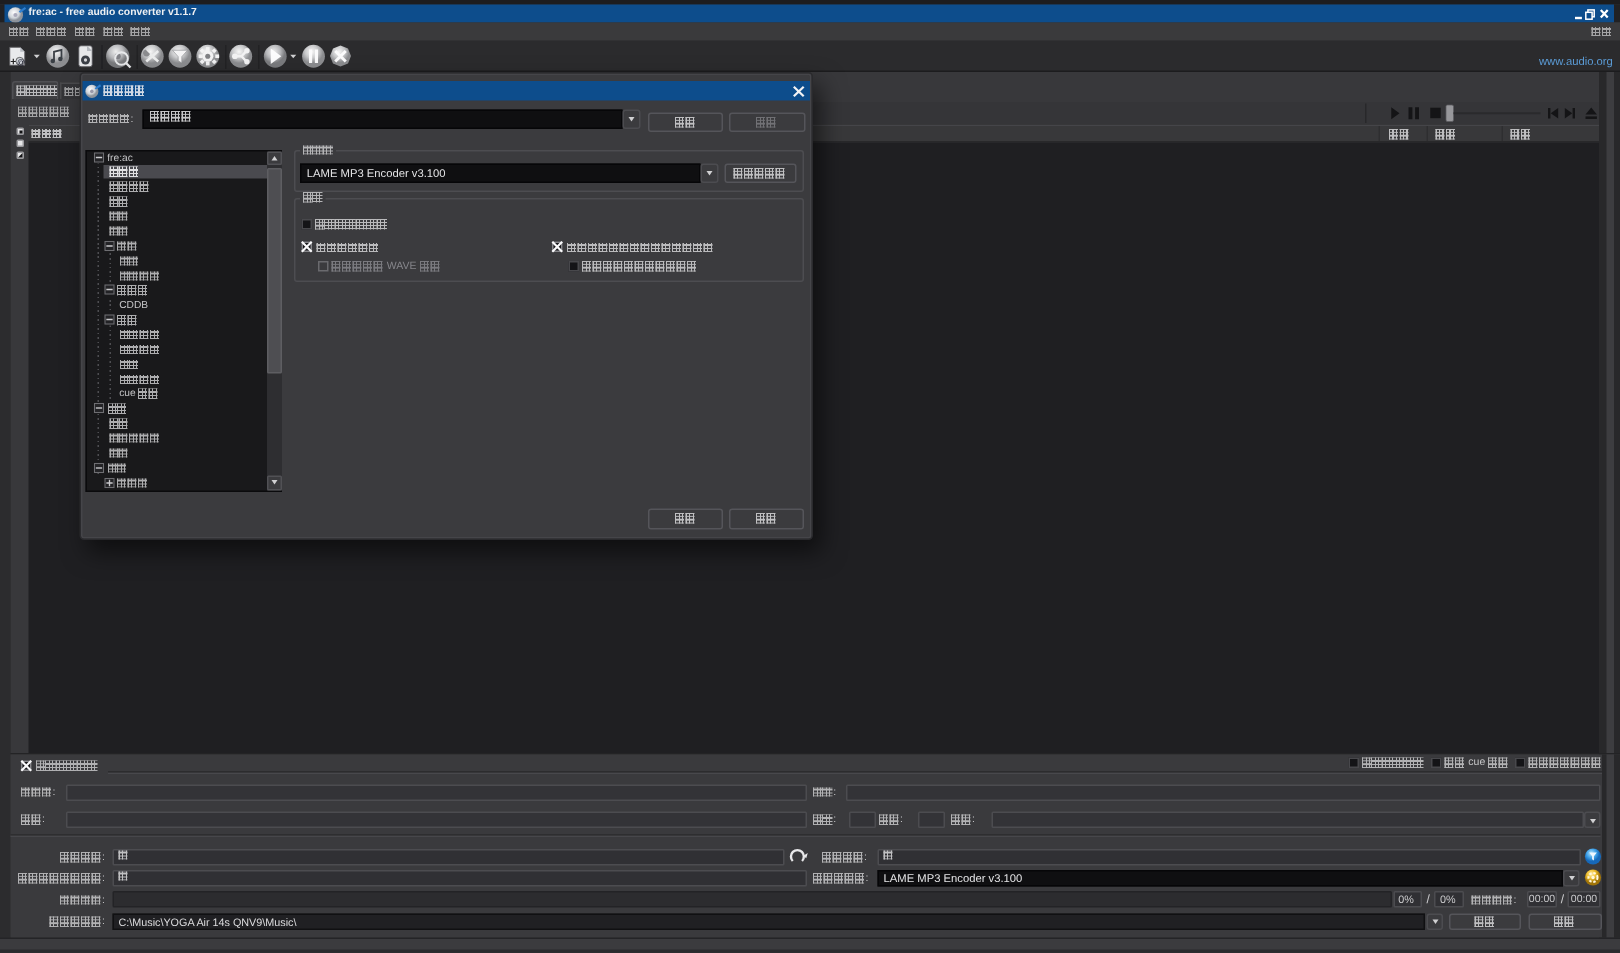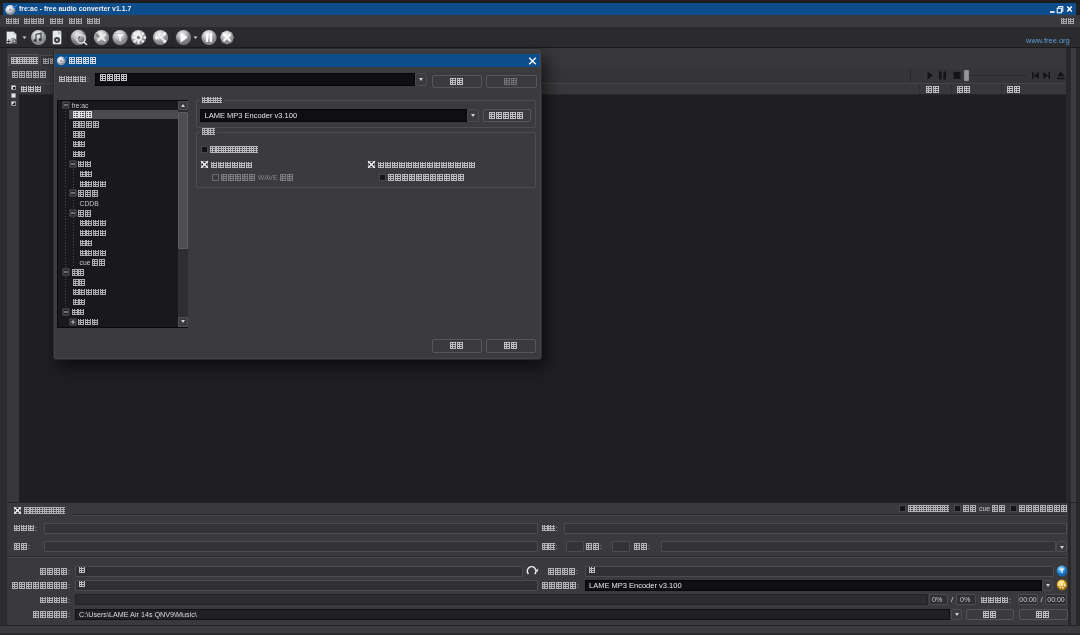--- a/index.html
+++ b/index.html
@@ -42,21 +42,21 @@
 <path d="M17.2 2.6 L21.8 7.6 M21.8 2.6 L17.2 7.6" stroke="#fff" stroke-width="1.5"></path>
   </svg>
 <div class="a" style="left:0;top:15px;width:1080px;height:12px;background:#3a3a3c"></div>
 <div class="a" style="left:6px;top:17.5px;color:#b7b7b9;font-size:7px;line-height:7px;white-space:nowrap;"><i class="k k7"></i><i class="k k7"></i></div>
 <div class="a" style="left:24px;top:17.5px;color:#b7b7b9;font-size:7px;line-height:7px;white-space:nowrap;"><i class="k k7"></i><i class="k k7"></i><i class="k k7"></i></div>
 <div class="a" style="left:50px;top:17.5px;color:#b7b7b9;font-size:7px;line-height:7px;white-space:nowrap;"><i class="k k7"></i><i class="k k7"></i></div>
 <div class="a" style="left:69px;top:17.5px;color:#b7b7b9;font-size:7px;line-height:7px;white-space:nowrap;"><i class="k k7"></i><i class="k k7"></i></div>
 <div class="a" style="left:87px;top:17.5px;color:#b7b7b9;font-size:7px;line-height:7px;white-space:nowrap;"><i class="k k7"></i><i class="k k7"></i></div>
 <div class="a" style="left:1061px;top:17.5px;color:#b7b7b9;font-size:7px;line-height:7px;white-space:nowrap;"><i class="k k7"></i><i class="k k7"></i></div>
 <div class="a" style="left:0;top:27px;width:1080px;height:21px;background:#2b2b2d;border-bottom:1px solid #1c1c1e"></div>
-<div class="a" style="left:1026px;top:37px;color:#5b9bd5;font-size:7.5px;line-height:8px">www.free.org</div>
+<div class="a" style="left:1026px;top:37px;color:#5b9bd5;font-size:7.5px;line-height:8px">www.audio.org</div>
 <svg class="a" style="left:0;top:27px" width="240" height="21" viewBox="0 0 240 21">
 <defs>
 <radialGradient id="sg" cx="42%" cy="30%">
         <stop offset="0" stop-color="#f7f7f7"></stop>
         <stop offset=".55" stop-color="#c9cacc"></stop>
         <stop offset="1" stop-color="#8c8d90"></stop>
       </radialGradient>
 <radialGradient id="sg2" cx="42%" cy="30%">
         <stop offset="0" stop-color="#eeeeee"></stop>
         <stop offset=".6" stop-color="#b8b9bc"></stop>
@@ -234,21 +234,21 @@
 <div class="a" style="left:37px;top:596.5px;color:#c6c6c8;font-size:7px;line-height:7px;white-space:nowrap;width:33px;text-align:right"><i class="k k7"></i><i class="k k7"></i><i class="k k7"></i><i class="k k7"></i>:</div>
 <div class="a" style="left:75px;top:594px;width:852.5px;height:10.5px;background:#2c2c2f;border:1px solid #232326;border-radius:1px"></div>
 <div class="inp" style="left:929px;top:594px;width:18.5px;height:10.5px;background:#303034;color:#c9c9cb;font-size:7.2px;line-height:9.5px;text-align:right;padding-right:4px">0%</div>
 <div class="a" style="left:951px;top:595px;color:#d0d0d2;font-size:8px;line-height:9px">/</div>
 <div class="inp" style="left:956px;top:594px;width:20px;height:10.5px;background:#303034;color:#c9c9cb;font-size:7.2px;line-height:9.5px;padding-left:3px">0%</div>
 <div class="a" style="left:981px;top:596.5px;color:#c6c6c8;font-size:7px;line-height:7px;white-space:nowrap;"><i class="k k7"></i><i class="k k7"></i><i class="k k7"></i><i class="k k7"></i>:</div>
 <div class="inp" style="left:1018px;top:594px;width:20px;height:10.5px;background:#303034;color:#c9c9cb;font-size:7px;line-height:9.5px;text-align:center">00:00</div>
 <div class="a" style="left:1040.5px;top:595px;color:#d0d0d2;font-size:8px;line-height:9px">/</div>
 <div class="inp" style="left:1045px;top:594px;width:22px;height:10.5px;background:#303034;color:#c9c9cb;font-size:7px;line-height:9.5px;text-align:center">00:00</div>
 <div class="a" style="left:28px;top:611px;color:#c6c6c8;font-size:7px;line-height:7px;white-space:nowrap;width:42px;text-align:right"><i class="k k7"></i><i class="k k7"></i><i class="k k7"></i><i class="k k7"></i><i class="k k7"></i>:</div>
-<div class="a" style="left:75px;top:608.5px;width:875px;height:11.5px;background:#202023;border:1px solid #101012;color:#dcdcde;font-size:7.2px;line-height:10px;padding-left:3px">C:\Users\LAME Air 14s QNV9\Music\</div>
+<div class="a" style="left:75px;top:608.5px;width:875px;height:11.5px;background:#202023;border:1px solid #101012;color:#dcdcde;font-size:7.2px;line-height:10px;padding-left:3px">C:\Music\YOGA Air 14s QNV9\Music\</div>
 <div class="btn" style="left:951px;top:608.5px;width:11px;height:11.5px;border-color:#4c4c50">
     <span style="width:0;height:0;border:2.5px solid transparent;border-top:3.5px solid #d0d0d2;margin-top:3px"></span>
   </div>
 <div class="btn" style="left:966px;top:608.5px;width:48px;height:11.5px">
     <span style="color:#d4d4d6;font-size:7px;line-height:7px"><i class="k k7"></i><i class="k k7"></i></span>
   </div>
 <div class="btn" style="left:1018.5px;top:608.5px;width:49px;height:11.5px">
     <span style="color:#d4d4d6;font-size:7px;line-height:7px"><i class="k k7"></i><i class="k k7"></i></span>
   </div>
 <div class="a" style="left:0;top:625px;width:1080px;height:1px;background:#242427"></div>

